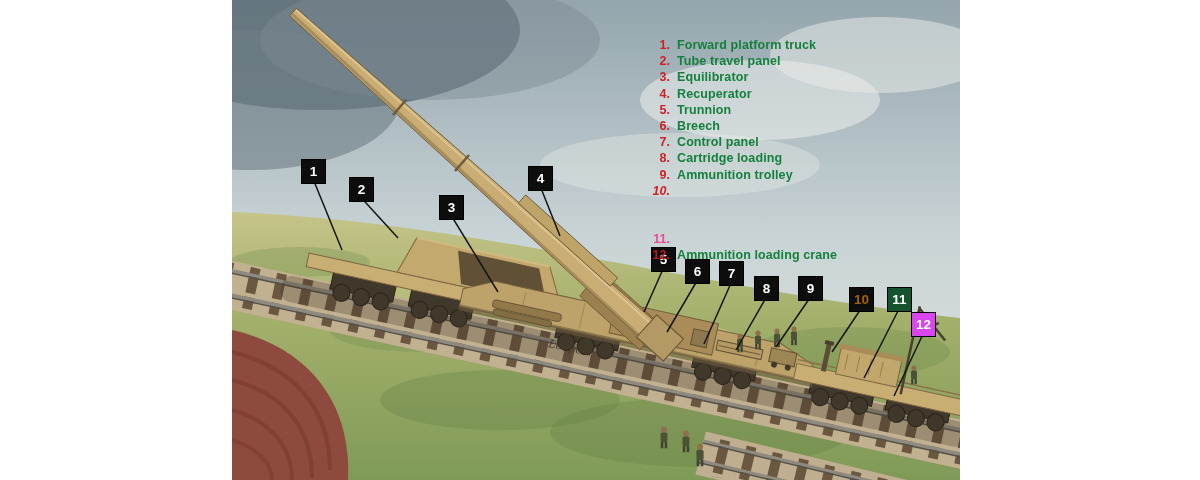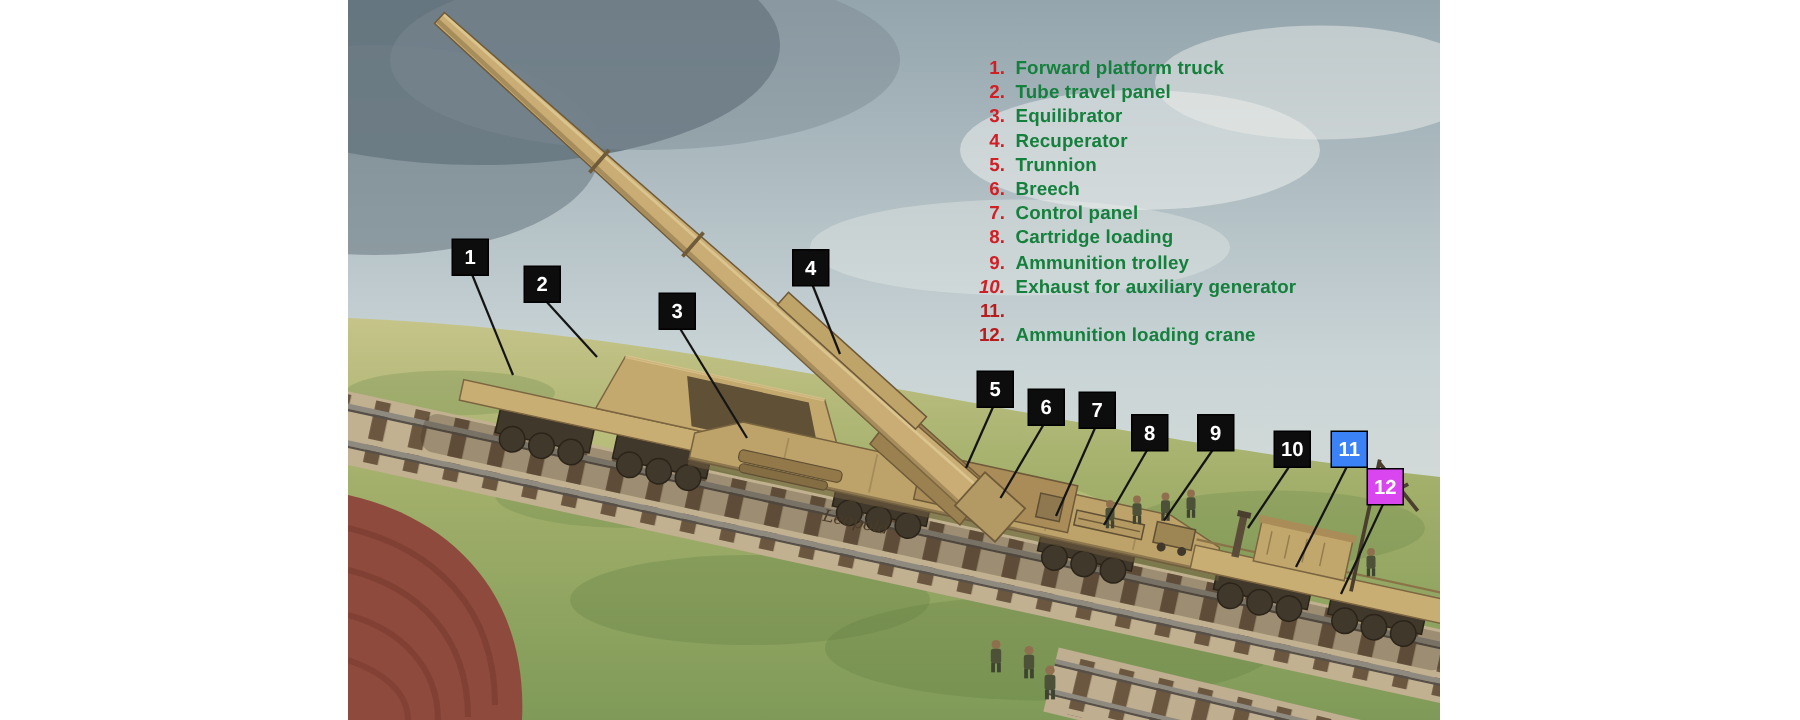--- a/index.html
+++ b/index.html
@@ -343,37 +343,36 @@
         <div class="legend-row">
           <span class="legend-num" style="color: rgb(209, 31, 38);">8.</span>
           <span class="legend-label">Cartridge loading</span>
         </div>
         <div class="legend-row">
           <span class="legend-num" style="color: rgb(209, 31, 38);">9.</span>
           <span class="legend-label">Ammunition trolley</span>
         </div>
         <div class="legend-row">
           <span class="legend-num" style="color: rgb(209, 31, 38); font-style: italic;">10.</span>
-          <span class="legend-label">Exhaust for auxiliary generator</span>
-        </div>
-        <div class="legend-row">
-          <span class="legend-num" style="color: #b91c1c;">11.</span>
+        </div>
+        <div class="legend-row">
+          <span class="legend-num" style="color: #ec4899; margin-top: 32px;">11.</span>
         </div>
         <div class="legend-row">
           <span class="legend-num" style="color: #b91c1c;">12.</span>
           <span class="legend-label">Ammunition loading crane</span>
         </div>
       </div>
   </div>
 
 <div class="marker" style="left: 302px; top: 160px; background: rgb(13, 13, 13); color: rgb(255, 255, 255);">1</div>
     <div class="marker" style="left: 350px; top: 178px; background: rgb(13, 13, 13); color: rgb(255, 255, 255);">2</div>
     <div class="marker" style="left: 440px; top: 196px; background: rgb(13, 13, 13); color: rgb(255, 255, 255);">3</div>
     <div class="marker" style="left: 529px; top: 167px; background: rgb(13, 13, 13); color: rgb(255, 255, 255);">4</div>
     <div class="marker" style="left: 652px; top: 248px; background: rgb(13, 13, 13); color: rgb(255, 255, 255);">5</div>
     <div class="marker" style="left: 686px; top: 260px; background: rgb(13, 13, 13); color: rgb(255, 255, 255);">6</div>
     <div class="marker" style="left: 720px; top: 262px; background: rgb(13, 13, 13); color: rgb(255, 255, 255);">7</div>
     <div class="marker" style="left: 755px; top: 277px; background: rgb(13, 13, 13); color: rgb(255, 255, 255);">8</div>
     <div class="marker" style="left: 799px; top: 277px; background: rgb(13, 13, 13); color: rgb(255, 255, 255);">9</div>
-    <div class="marker" style="left: 850px; top: 288px; background: rgb(13, 13, 13); color: #ffffff;">10</div>
-    <div class="marker" style="left: 888px; top: 288px; background: #3b82f6; color: rgb(255, 255, 255);">11</div>
+    <div class="marker" style="left: 850px; top: 288px; background: rgb(13, 13, 13); color: #a16207;">10</div>
+    <div class="marker" style="left: 888px; top: 288px; background: #14532d; color: rgb(255, 255, 255);">11</div>
     <div class="marker" style="left: 912px; top: 313px; background: #d946ef; color: rgb(255, 255, 255);">12</div>
   </div>
 
 </body></html>

